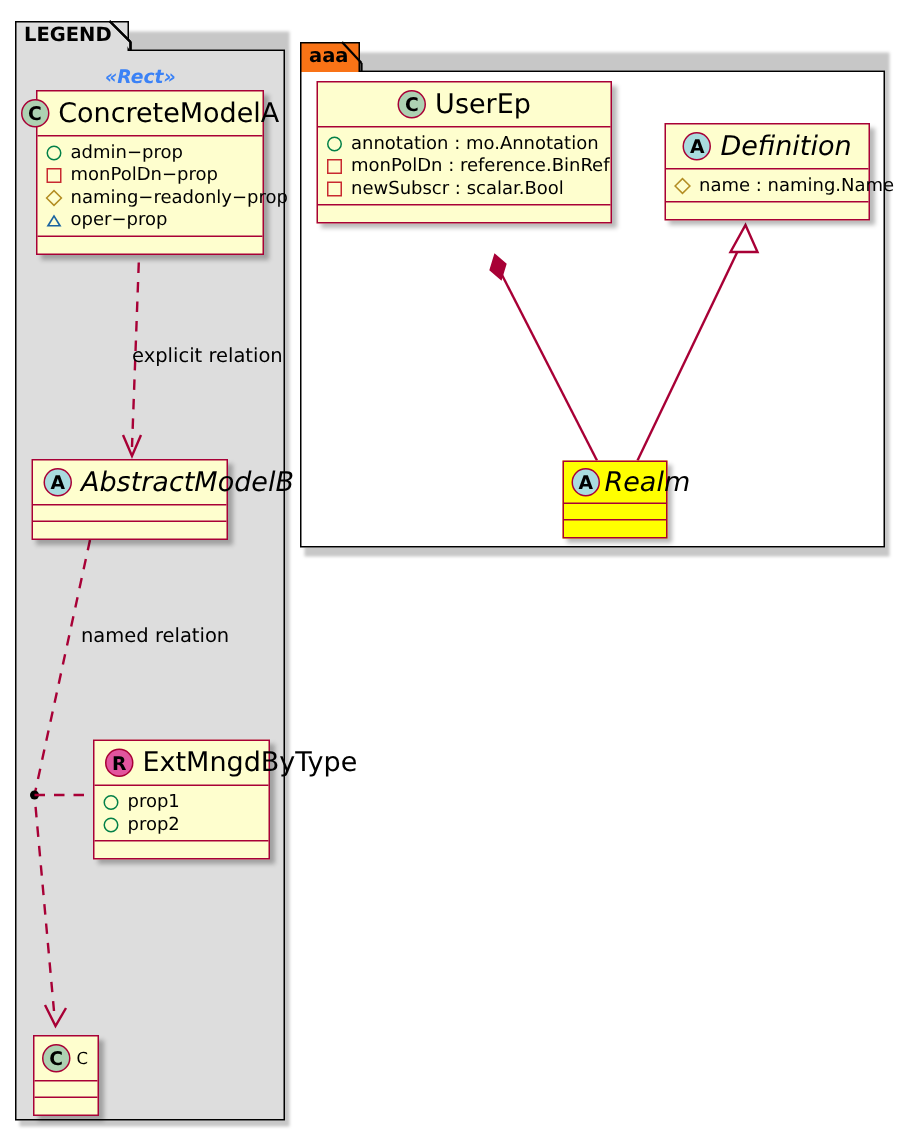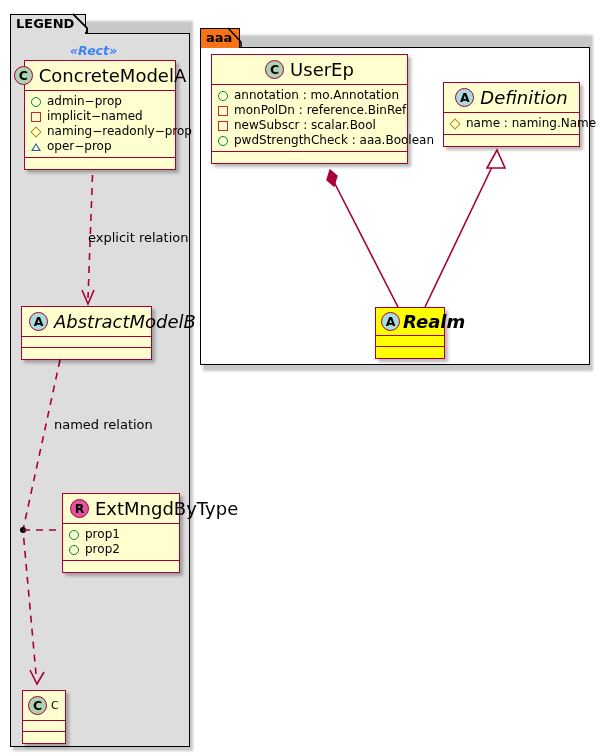--- a/index.html
+++ b/index.html
@@ -249,21 +249,21 @@
       <span class="badge badge-C">C</span>
       <span class="cls-title">ConcreteModelA</span>
     </div>
     <div class="cls-attrs">
       <div class="attr-row">
         <span class="attr-icon ic-circle"></span>
         <span class="attr-text">admin−prop</span>
       </div>
       <div class="attr-row">
         <span class="attr-icon ic-square"></span>
-        <span class="attr-text">implicit−named</span>
+        <span class="attr-text">monPolDn−prop</span>
       </div>
       <div class="attr-row">
         <span class="attr-icon ic-diamond"></span>
         <span class="attr-text">naming−readonly−prop</span>
       </div>
       <div class="attr-row">
         <span class="attr-icon ic-triangle"></span>
         <span class="attr-text">oper−prop</span>
       </div>
     </div>
@@ -329,24 +329,20 @@
         <span class="attr-text">annotation : mo.Annotation</span>
       </div>
       <div class="attr-row">
         <span class="attr-icon ic-square"></span>
         <span class="attr-text">monPolDn : reference.BinRef</span>
       </div>
       <div class="attr-row">
         <span class="attr-icon ic-square"></span>
         <span class="attr-text">newSubscr : scalar.Bool</span>
       </div>
-      <div class="attr-row">
-        <span class="attr-icon ic-circle"></span>
-        <span class="attr-text">pwdStrengthCheck : aaa.Boolean</span>
-      </div>
     </div>
     <div class="cls-foot"></div>
   </div>
 
   <div class="cls" style="left:443px; top:80px; width:137px;">
     <div class="cls-head">
       <span class="badge badge-A">A</span>
       <span class="cls-title abstract">Definition</span>
     </div>
     <div class="cls-attrs">
@@ -354,21 +350,21 @@
         <span class="attr-icon ic-diamond"></span>
         <span class="attr-text">name : naming.Name</span>
       </div>
     </div>
     <div class="cls-foot"></div>
   </div>
 
   <div class="cls highlight" style="left:375px; top:305px; width:70px;">
     <div class="cls-head left" style="padding-left:5px;height:28px;">
       <span class="badge badge-A">A</span>
-      <span class="cls-title abstract" style="margin-left:3px;font-weight:bold;">Realm</span>
+      <span class="cls-title abstract" style="margin-left:3px;">Realm</span>
     </div>
     <div class="cls-empty-sec"></div>
     <div class="cls-foot"></div>
   </div>
 
   <svg class="links">
 
     <path d="M 93,160 L 88,296" stroke="#A80036" stroke-width="1.6" fill="none" stroke-dasharray="7,6"></path>
     <polyline points="82,288 88,302 94,288" stroke="#A80036" stroke-width="1.6" fill="none"></polyline>
 

